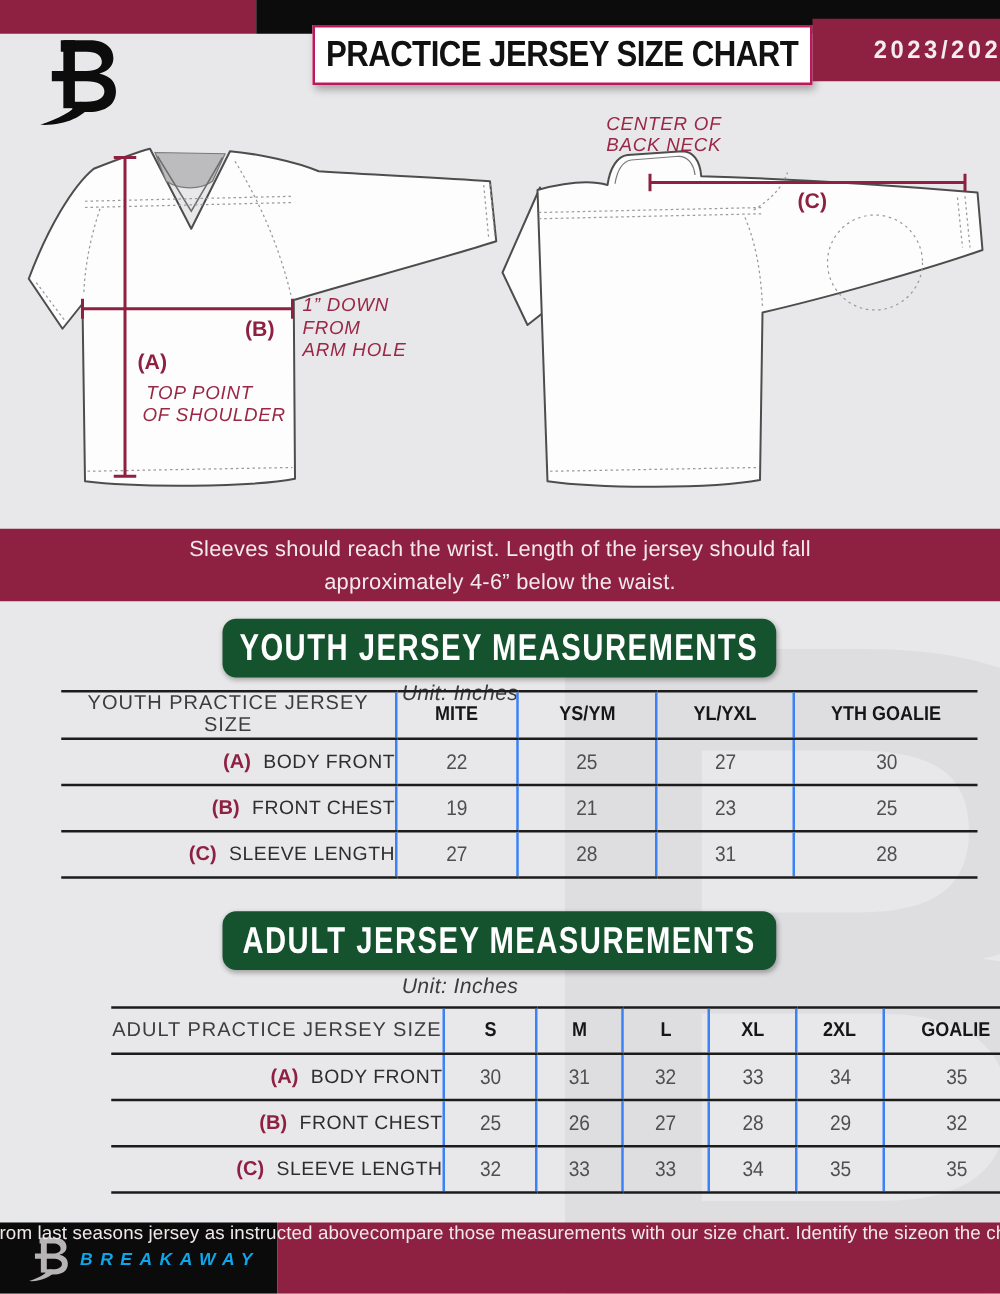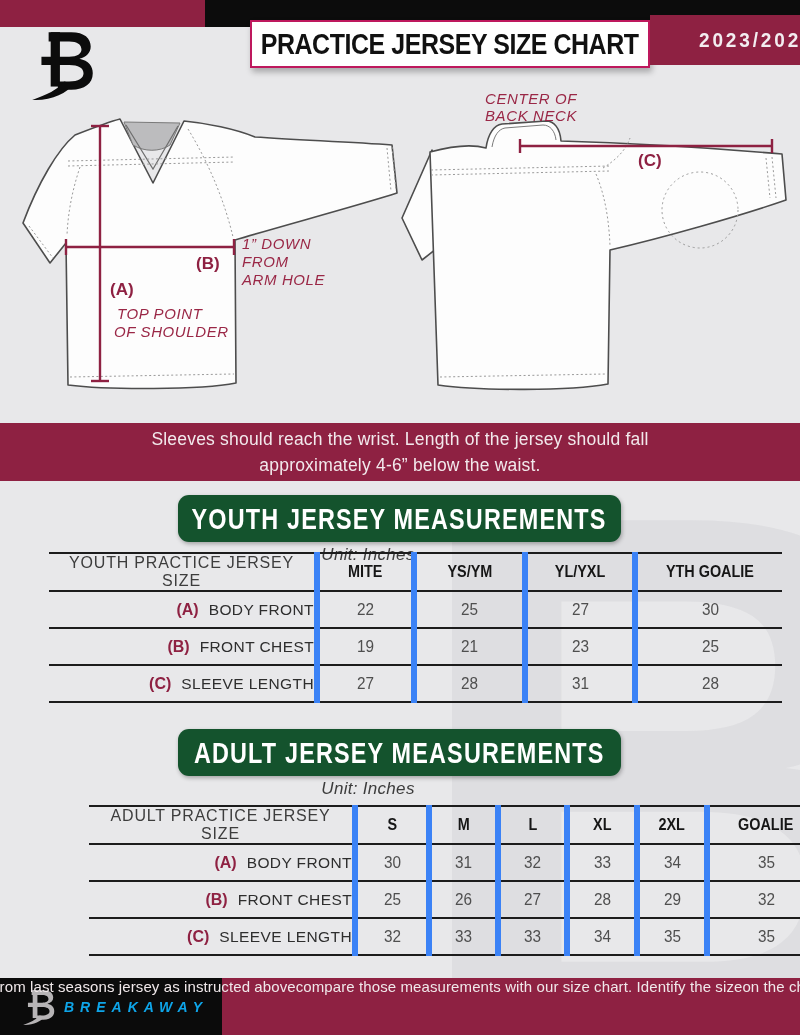--- a/index.html
+++ b/index.html
@@ -66,21 +66,21 @@
   
   table.size-table{
     position:absolute;left:49px;border-collapse:collapse;table-layout:fixed;z-index:1;
     width:733px;
   }
   #youth-table{top:552px;} #adult-table{top:805px;margin-left:40px;}
   .size-table th,.size-table td{
     border-top:2px solid #1C1C1C;border-bottom:2px solid #1C1C1C;
     padding:0;height:35px;vertical-align:middle;background:transparent;
   }
-  .size-table td.val,.size-table th.val{border-left:6px solid #3b82f6;text-align:center;}
+  .size-table td.val,.size-table th.val{border-left:2px solid #3b82f6;text-align:center;}
   .size-table th.first{
     text-align:center;font-weight:normal;color:#3D3D3D;font-size:16px;letter-spacing:.8px;
   }
   .size-table th.val{color:#161616;font-size:16px;}
   .size-table th.val span,.size-table td.val span{display:inline-block;transform:scaleX(.9);}
   .size-table td.first{text-align:right;padding-left:22px;font-size:15.5px;}
   .size-table td.val{color:#4F4F4F;font-size:17px;}
   .row-key{color:#8E2142;font-weight:bold;margin-right:10px;font-size:16px;}
   .row-lbl{color:#2E2E2E;letter-spacing:.4px;}
   

